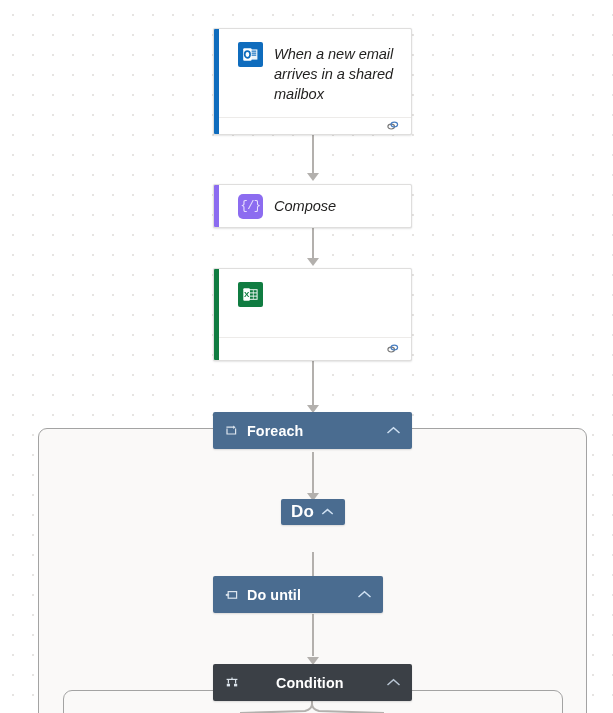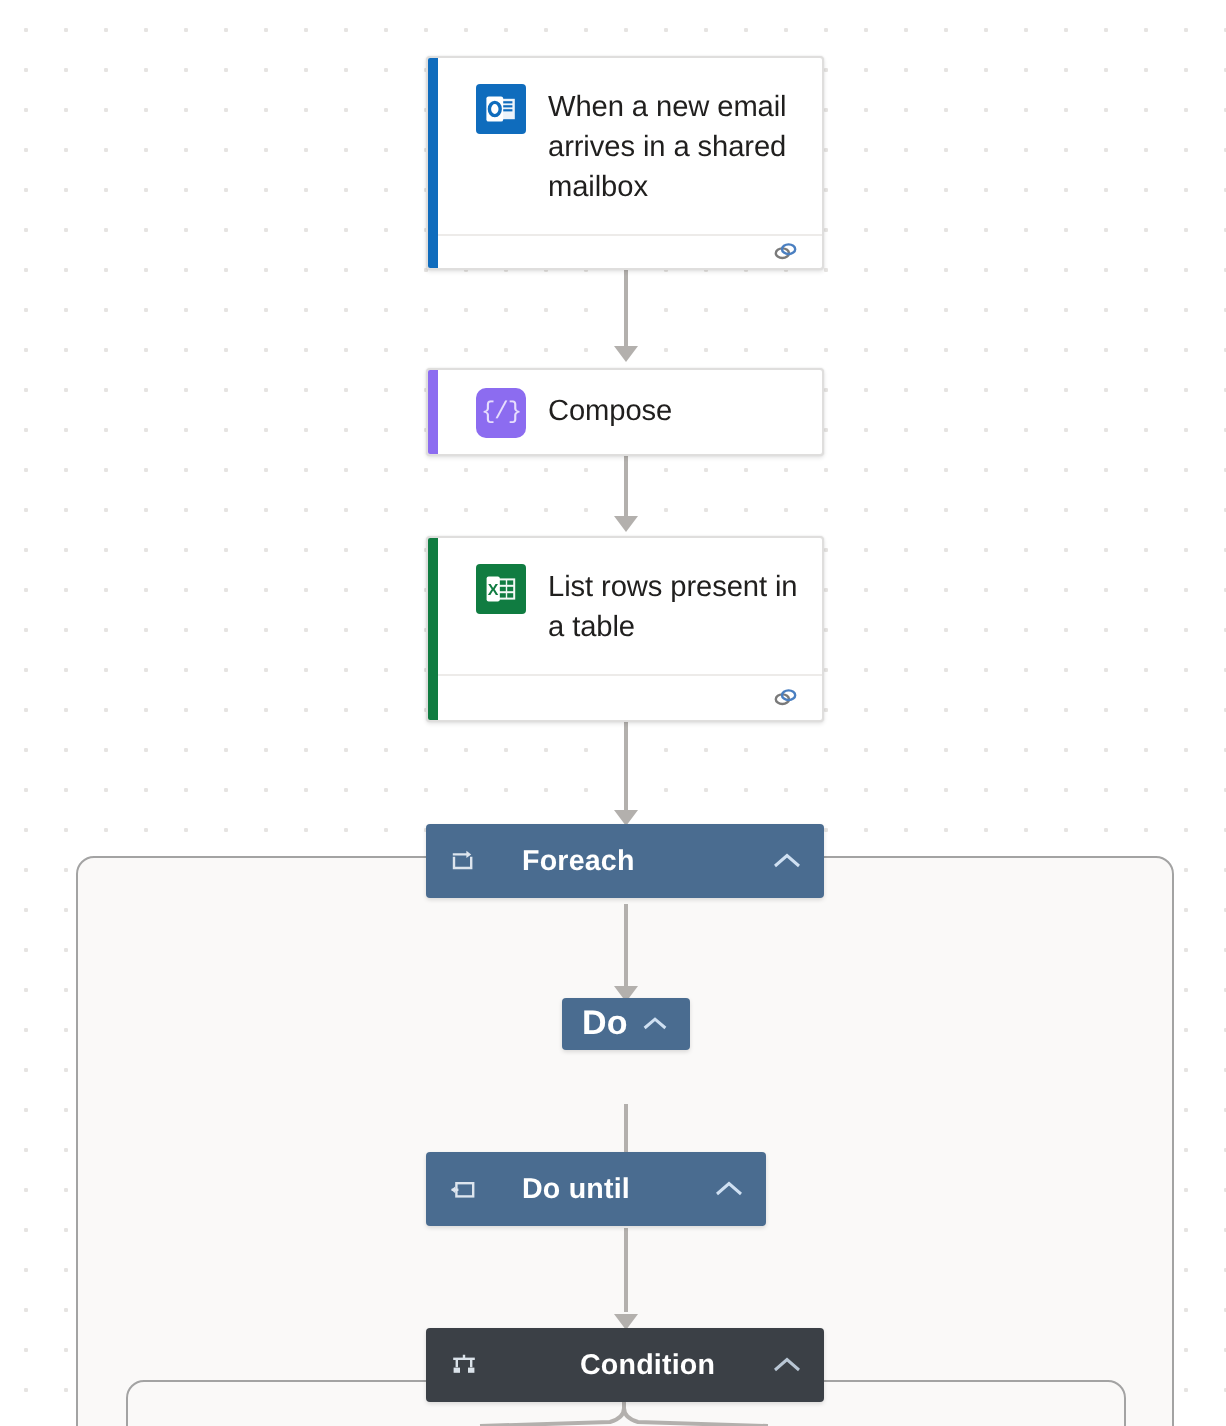--- a/index.html
+++ b/index.html
@@ -80,20 +80,21 @@
     gap: 11px;
     padding: 13px 12px 13px 24px;
     flex: 1;
   }
   .card-title {
     font-size: 14.6px;
     color: #201f1e;
     line-height: 20px;
     padding-top: 2px;
     letter-spacing: -.05px;
+    font-style: italic;
   }
   .card-footer {
     height: 23px;
     border-top: 1px solid #edebe9;
     display: flex;
     align-items: center;
     justify-content: flex-end;
     padding-right: 11px;
   }
 
@@ -126,21 +127,21 @@
     align-items: center;
     padding: 0 11px 0 12px;
     box-shadow: 0 1px 2px rgba(0,0,0,.13);
   }
   .ctrl .ctrl-label {
     color: #ffffff;
     font-size: 14.3px;
     font-weight: bold;
     letter-spacing: .1px;
     flex: 1;
-    margin-left: 23px;
+    margin-left: 9px;
   }
   .ctrl .chevron { line-height: 0; flex: 0 0 auto; }
   .ctrl .ctrl-icon { line-height: 0; flex: 0 0 auto; }
 
   .ctrl.blue { background: #4a6c90; }
   .ctrl.dark { background: #3b4046; }
 
   .ctrl.small-badge { padding: 0 8px 0 10px; }
   .ctrl.small-badge .ctrl-label { margin-left: 0; }
 </style>
@@ -220,21 +221,20 @@
             <rect x="11.6" y="4.2" width="3" height="2.2"></rect>
             <rect x="7.6" y="7.4" width="3.3" height="2.2"></rect>
             <rect x="11.6" y="7.4" width="3" height="2.2"></rect>
             <rect x="7.6" y="10.6" width="3.3" height="2.2"></rect>
             <rect x="11.6" y="10.6" width="3" height="2.2"></rect>
           </g>
           <rect x="1.3" y="2.2" width="6.6" height="12.6" rx="1" fill="#ffffff"></rect>
           <text x="4.6" y="11.3" font-size="8" font-weight="bold" fill="#107c41" text-anchor="middle" font-family="Liberation Sans, sans-serif">X</text>
         </svg>
       </span>
-      <span class="card-title">List rows present in a table</span>
     </div>
     <div class="card-footer">
       <span class="link-icon">
         <svg width="14" height="12" viewBox="0 0 14 12" aria-hidden="true">
           <ellipse cx="5.2" cy="6.6" rx="3.3" ry="2.4" fill="none" stroke="#7a7a7a" stroke-width="1.2"></ellipse>
           <ellipse cx="8.3" cy="4.6" rx="3.3" ry="2.4" fill="none" stroke="#4a7fc1" stroke-width="1.2"></ellipse>
         </svg>
       </span>
     </div>
   </div>

